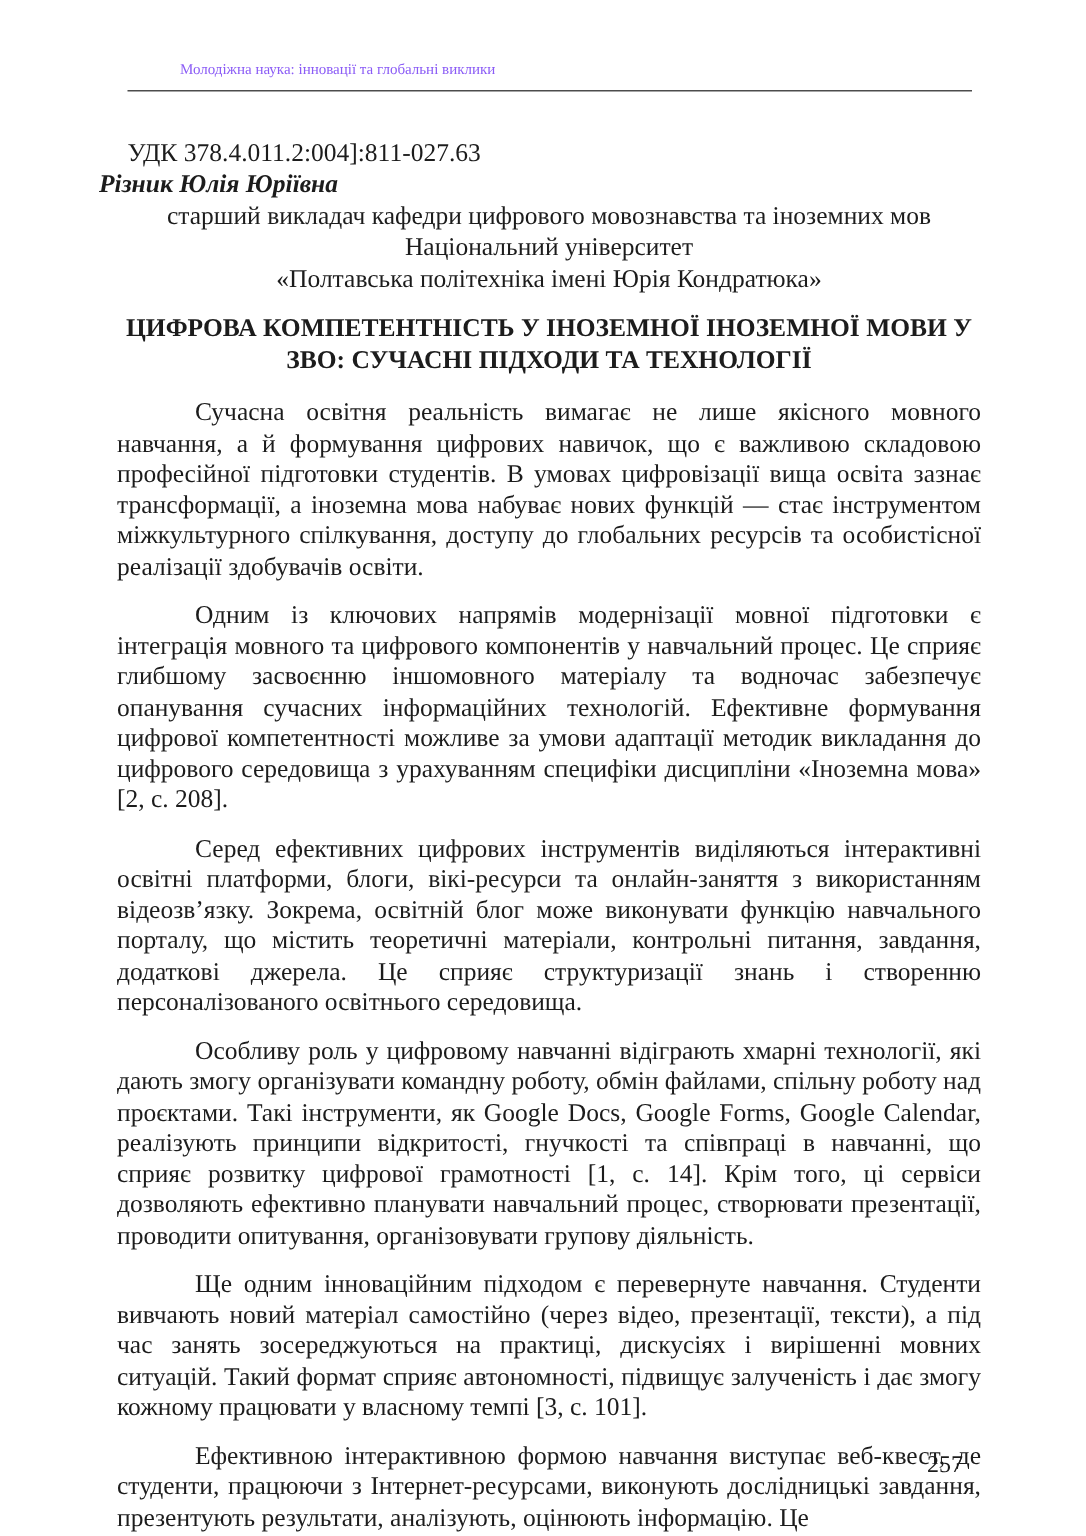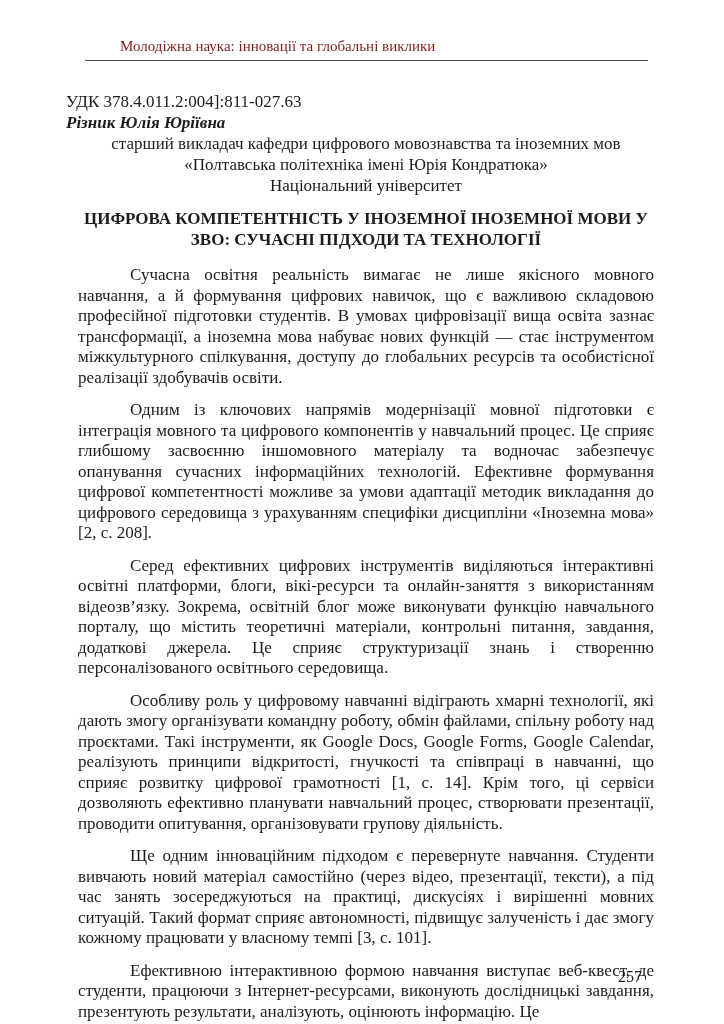--- a/index.html
+++ b/index.html
@@ -13,36 +13,37 @@
     height: 1024px;
     margin: 0 auto;
     background: #ffffff;
     font-family: "Liberation Serif", "DejaVu Serif", serif;
     color: #1c1c1c;
     overflow: hidden;
     box-sizing: border-box;
     padding: 38px 58px 0 66px;
   }
   .running-head {
-    font-size: 15px;
+    font-size: 10px;
     line-height: 17px;
     margin-left: 54px;
-    color: #7f1d1d;
+    color: #8b5cf6;
   }
   .header-rule {
     border: none;
     border-top: 1.5px solid #4d4d4d;
     margin: 5px 18px 0 19px;
   }
   .front-matter {
     margin-top: 30px;
     font-size: 17px;
     line-height: 21px;
   }
   .udc-line {
+    margin-left: 19px;
   }
   .author-line {
     font-weight: bold;
     font-style: italic;
   }
   .center-line {
     text-align: center;
   }
   .article-title {
     margin: 12px auto 0 auto;
@@ -75,22 +76,22 @@
 <div class="page">
 
   <div class="running-head">Молодіжна наука: інновації та глобальні виклики</div>
 
   <hr class="header-rule">
 
   <div class="front-matter">
     <div class="udc-line">УДК 378.4.011.2:004]:811-027.63</div>
     <div class="author-line">Різник Юлія Юріївна</div>
     <div class="center-line">старший викладач кафедри цифрового мовознавства та іноземних мов</div>
+    <div class="center-line">Національний університет</div>
     <div class="center-line">«Полтавська політехніка імені Юрія Кондратюка»</div>
-    <div class="center-line">Національний університет</div>
   </div>
 
   <h1 class="article-title">ЦИФРОВА КОМПЕТЕНТНІСТЬ У ІНОЗЕМНОЇ ІНОЗЕМНОЇ МОВИ У ЗВО: СУЧАСНІ ПІДХОДИ ТА ТЕХНОЛОГІЇ</h1>
 
   <div class="body-text">
     <p>Сучасна освітня реальність вимагає не лише якісного мовного навчання, а й формування цифрових навичок, що є важливою складовою професійної підготовки студентів. В умовах цифровізації вища освіта зазнає трансформації, а іноземна мова набуває нових функцій — стає інструментом міжкультурного спілкування, доступу до глобальних ресурсів та особистісної реалізації здобувачів освіти.</p>
     <p>Одним із ключових напрямів модернізації мовної підготовки є інтеграція мовного та цифрового компонентів у навчальний процес. Це сприяє глибшому засвоєнню іншомовного матеріалу та водночас забезпечує опанування сучасних інформаційних технологій. Ефективне формування цифрової компетентності можливе за умови адаптації методик викладання до цифрового середовища з урахуванням специфіки дисципліни «Іноземна мова» [2, с. 208].</p>
     <p>Серед ефективних цифрових інструментів виділяються інтерактивні освітні платформи, блоги, вікі-ресурси та онлайн-заняття з використанням відеозв’язку. Зокрема, освітній блог може виконувати функцію навчального порталу, що містить теоретичні матеріали, контрольні питання, завдання, додаткові джерела. Це сприяє структуризації знань і створенню персоналізованого освітнього середовища.</p>
     <p>Особливу роль у цифровому навчанні відіграють хмарні технології, які дають змогу організувати командну роботу, обмін файлами, спільну роботу над проєктами. Такі інструменти, як Google Docs, Google Forms, Google Calendar, реалізують принципи відкритості, гнучкості та співпраці в навчанні, що сприяє розвитку цифрової грамотності [1, с. 14]. Крім того, ці сервіси дозволяють ефективно планувати навчальний процес, створювати презентації, проводити опитування, організовувати групову діяльність.</p>
     <p>Ще одним інноваційним підходом є перевернуте навчання. Студенти вивчають новий матеріал самостійно (через відео, презентації, тексти), а під час занять зосереджуються на практиці, дискусіях і вирішенні мовних ситуацій. Такий формат сприяє автономності, підвищує залученість і дає змогу кожному працювати у власному темпі [3, с. 101].</p>

